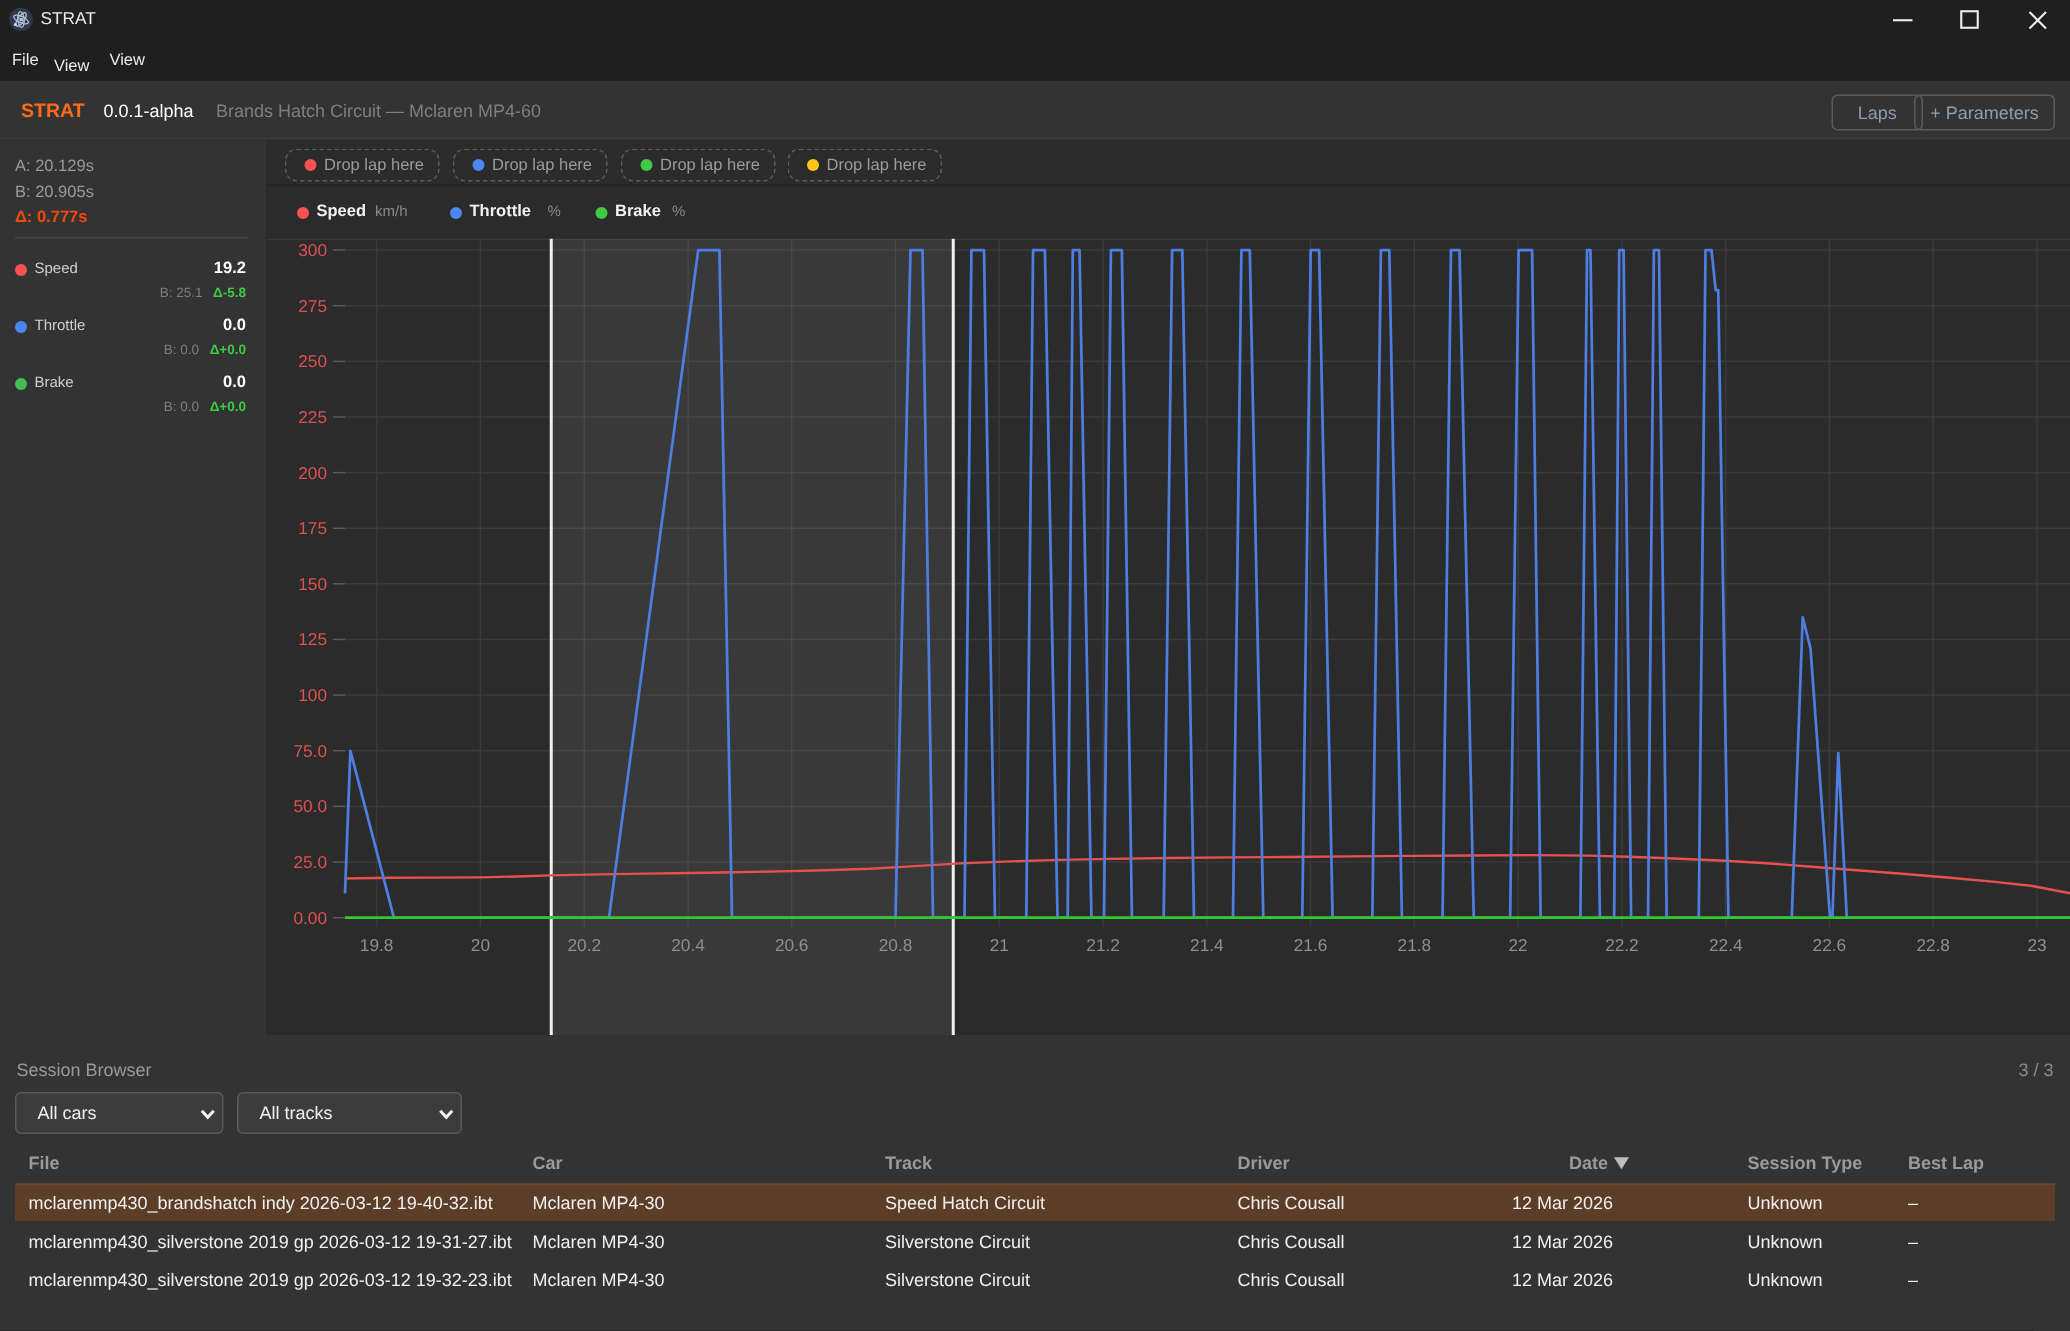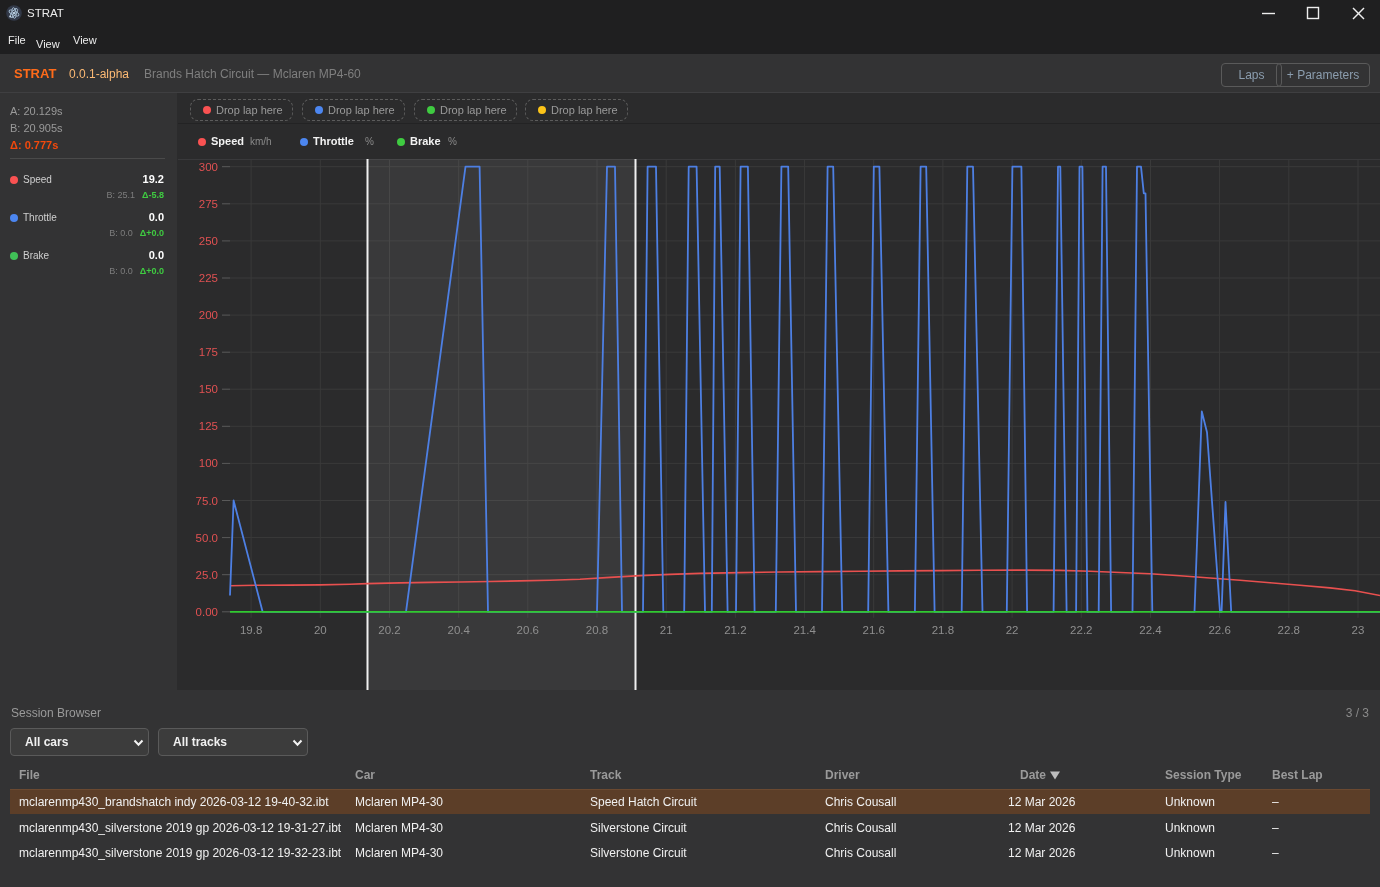--- a/index.html
+++ b/index.html
@@ -8,21 +8,21 @@
 .content{position:absolute;left:0;top:93px;width:1380px;height:597px;background:#2b2b2c}
 .sidebar{position:absolute;left:0;top:0;width:177px;height:597px;background:#333334}
 .chartpanel{position:absolute;left:178px;top:0;width:1202px;height:597px}
 .droprow{position:absolute;left:0;top:0;width:1202px;height:31px;background:#2b2b2c;border-bottom:1px solid #232324}
 .dropbtn{position:absolute;top:6px;height:22px;border:1px dashed #5c5c5c;border-radius:8px;color:#9a9a9a;font-size:11px;line-height:20px;padding-left:25px;white-space:nowrap}
 .dot{display:inline-block;width:8px;height:8px;border-radius:50%}
 .dbdot{position:absolute;left:12px;top:6px}
 .legendrow{position:absolute;left:0;top:32px;width:1202px;height:34px;background:#2b2b2c}
 .sess{position:absolute;left:0;top:690px;width:1380px;height:197px;background:#333334}
 .hbtn{position:absolute;top:9px;height:24px;border:1px solid #5a5a5a;border-radius:4px;color:#8b9dae;font-size:12px;line-height:22px;text-align:center}
-.dd{position:absolute;top:38px;height:28px;background:#3c3c3c;border:1px solid #5a5a5a;border-radius:4px;color:#f0f0f0;font-size:12px;font-weight:bold;line-height:26px;padding-left:14px}
+.dd{position:absolute;top:38px;height:28px;background:#3c3c3c;border:1px solid #5a5a5a;border-radius:4px;color:#f0f0f0;font-size:12px;font-weight:normal;line-height:26px;padding-left:14px}
 .chev{position:absolute;top:9px;width:11px;height:10px}
 .th{position:absolute;color:#9a9a9a;font-size:12px;font-weight:bold;white-space:nowrap}
 .td{position:absolute;color:#f0f0f0;font-size:12px;white-space:nowrap}
 .rowc{position:absolute;left:0;width:1164px;height:25px}
 </style></head>
 <body>
 <div class="titlebar">
  <svg width="16" height="16" style="position:absolute;left:6px;top:5px" viewBox="0 0 16 16">
   <circle cx="8" cy="8" r="7.8" fill="#323948"></circle>
   <g stroke="#a9c1d6" stroke-width="0.9" fill="none">
@@ -41,21 +41,21 @@
   <line x1="124" y1="8" x2="113" y2="19" stroke="#eee" stroke-width="1.4"></line>
  </svg>
 </div>
 <div class="menubar">
  <div style="position:absolute;left:8px;top:6px;color:#ececec;font-size:11px">File</div>
  <div style="position:absolute;left:36px;top:10px;color:#ececec;font-size:11px">View</div>
  <div style="position:absolute;left:73px;top:6px;color:#ececec;font-size:11px">View</div>
 </div>
 <div class="header">
  <div style="position:absolute;left:14px;top:12px;color:#ff6b1a;font-size:13px;font-weight:bold">STRAT</div>
- <div style="position:absolute;left:69px;top:13px;color:#fdba74;font-size:12px">0.0.1-alpha</div>
+ <div style="position:absolute;left:69px;top:13px;color:#ffffff;font-size:12px">0.0.1-alpha</div>
  <div style="position:absolute;left:144px;top:13px;color:#7f7f7f;font-size:12px">Brands Hatch Circuit — Mclaren MP4-60</div>
  <div class="hbtn" style="left:1221px;width:61px">Laps</div>
  <div class="hbtn" style="left:1276px;width:94px">+ Parameters</div>
 </div>
 <div class="content">
  <div class="sidebar">
   <div style="position:absolute;left:10px;top:12px;color:#9a9a9a;font-size:11px">A: 20.129s</div>
   <div style="position:absolute;left:10px;top:29px;color:#9a9a9a;font-size:11px">B: 20.905s</div>
   <div style="position:absolute;left:10px;top:46px;color:#f4490c;font-size:11px;font-weight:bold">Δ: 0.777s</div>
   <div style="position:absolute;left:10px;top:65px;width:155px;border-top:1px solid #4a4a4a"></div>
@@ -184,21 +184,21 @@
  </div>
  <div class="dd" style="left:158px;width:150px">All tracks
   <svg class="chev" style="right:4px" viewBox="0 0 11 10">
         <path d="M1.5 2.5 L5.5 6.8 L9.5 2.5" stroke="#f2f2f2" stroke-width="2" fill="none"></path>
       </svg>
  </div>
  <div class="th" style="left:19px;top:78px">File</div>
  <div class="th" style="left:355px;top:78px">Car</div>
  <div class="th" style="left:590px;top:78px">Track</div>
  <div class="th" style="left:825px;top:78px">Driver</div>
- <div class="th" style="left:1020px;top:78px">Date <svg width="10" height="9" style="vertical-align:-1px;margin-left:1px">
+ <div class="th" style="left:1046px;top:78px">Date <svg width="10" height="9" style="vertical-align:-1px;margin-left:1px">
         <polygon points="0,0.5 10,0.5 5,8.5" fill="#bdbdbd"></polygon>
       </svg></div>
  <div class="th" style="left:1165px;top:78px">Session Type</div>
  <div class="th" style="left:1272px;top:78px">Best Lap</div>
  <div style="position:absolute;left:10px;top:99px;width:1360px;height:25px;background:#5c3e28;border-top:1px solid #6b4930"></div>
  <div class="rowc" style="top:105px">
   <div class="td" style="left:19px">mclarenmp430_brandshatch indy 2026-03-12 19-40-32.ibt</div>
   <div class="td" style="left:355px">Mclaren MP4-30</div>
   <div class="td" style="left:590px">Speed Hatch Circuit</div>
   <div class="td" style="left:825px">Chris Cousall</div>

